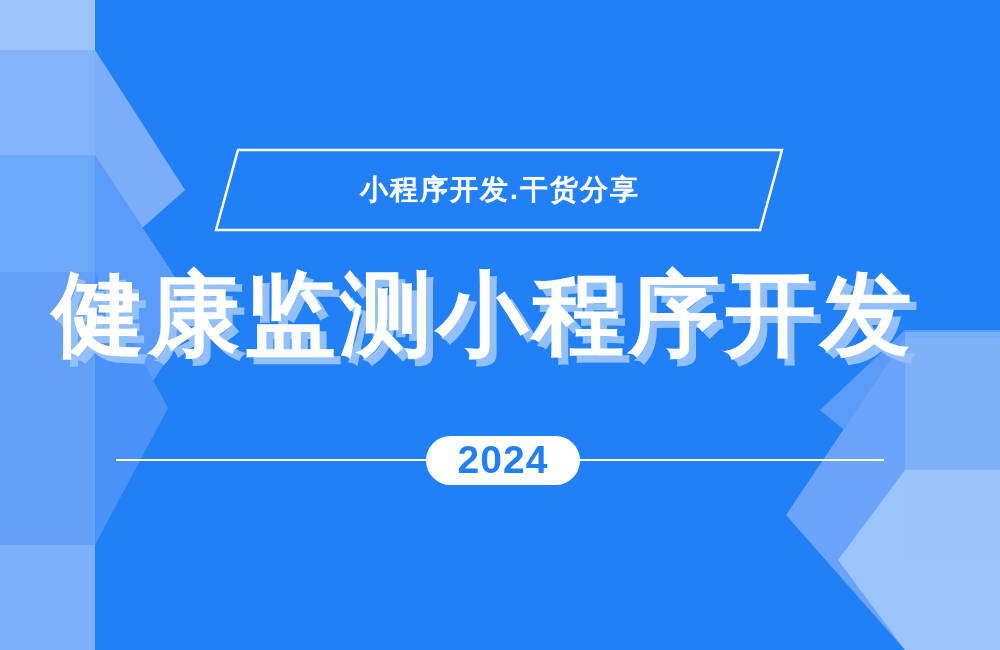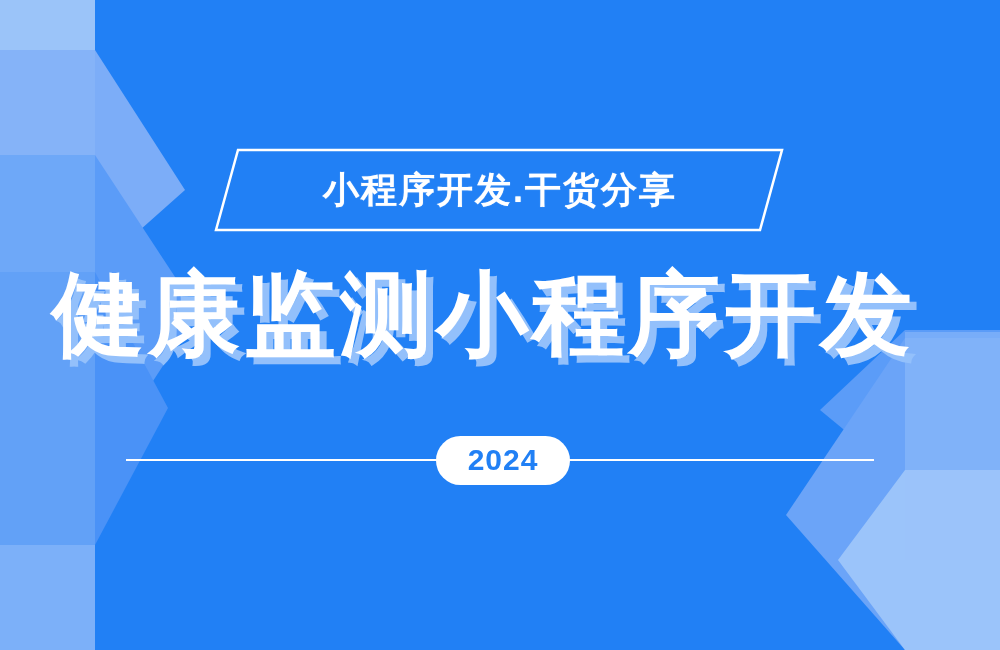--- a/index.html
+++ b/index.html
@@ -45,21 +45,21 @@
   .subtitle-text {
     position: absolute;
     left: 0;
     top: 0;
     width: 1000px;
     height: 84px;
     display: flex;
     align-items: center;
     justify-content: center;
     color: #ffffff;
-    font-size: 36px;
+    font-size: 28px;
     font-weight: bold;
     letter-spacing: 2px;
     white-space: nowrap;
     text-shadow: 0 0 1px rgba(255,255,255,0.6);
   }
 
   
   .title {
     position: absolute;
     left: 0;
@@ -91,21 +91,21 @@
     background: #ffffff;
     flex: 0 0 auto;
   }
   .year-line.left  { width: 312px; margin-right: -2px; }
   .year-line.right { width: 306px; margin-left: -2px; }
   .year-pill {
     position: relative;
     z-index: 2;
     background: #ffffff;
     color: #2180f5;
-    font-size: 30px;
+    font-size: 39px;
     font-weight: bold;
     letter-spacing: 1px;
     padding: 8px 32px 9px 32px;
     border-radius: 26px;
     line-height: 32px;
   }
 </style>
 </head>
 <body>
 

